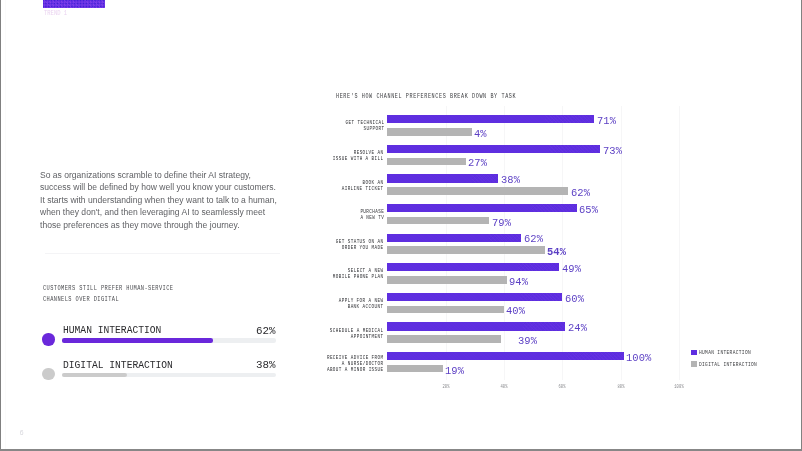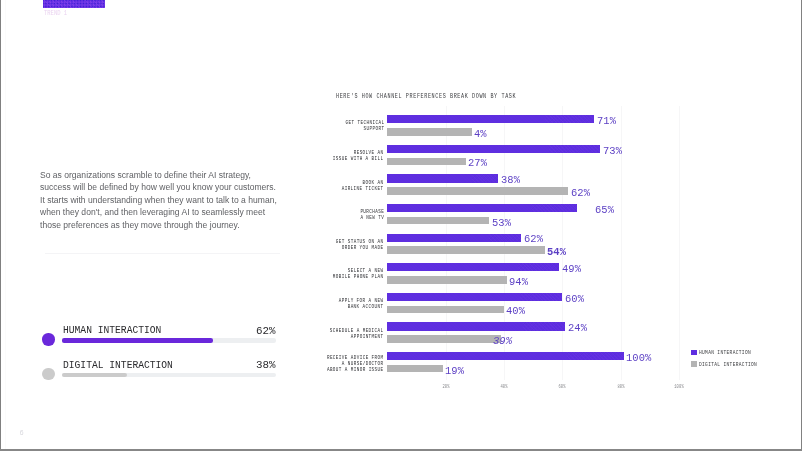--- a/index.html
+++ b/index.html
@@ -107,20 +107,24 @@
     <div id="lede">
         <div>So as organizations scramble to define their AI strategy,</div>
         <div>success will be defined by how well you know your customers.</div>
         <div>It starts with understanding when they want to talk to a human,</div>
         <div>when they don't, and then leveraging AI to seamlessly meet</div>
         <div>those preferences as they move through the journey.</div>
       </div>
 
     <div id="divider"></div>
 
+    <div id="kicker">
+      <div>CUSTOMERS STILL PREFER HUMAN-SERVICE</div>
+      <div>CHANNELS OVER DIGITAL</div>
+    </div>
 
     <div id="pref-bars">
         <div class="pref-row" style="top: 330.8px;">
           <div class="pref-dot" style="background:#6a28db"></div>
           <div class="pref-label">HUMAN INTERACTION</div>
           <div class="pref-pct">62%</div>
           <div class="pref-track">
             <div class="pref-fill" style="width:151px;background:#6a28db"></div>
           </div>
         </div>
@@ -182,23 +186,23 @@
         <div class="bar bar-d" style="left: 0px; top: 75.18px; width: 180.73px; height: 7.6px;"></div>
         <div class="val" style="left: 183.13px; top: 75.08px;">62%</div>
         <div class="cat" style="right: 295px; top: 97.22px;">
           <div>PURCHASE</div>
           <div>A NEW TV</div>
         </div>
         <div class="bar bar-h" style="left: 0px; top: 91.97px; width: 189.475px;">
           <div class="tex"></div>
           <div class="tex2"></div>
         </div>
-        <div class="val" style="left: 191.875px; top: 91.87px; margin-left: 16px;">65%</div>
+        <div class="val" style="left: 191.875px; top: 91.87px;">65%</div>
         <div class="bar bar-d" style="left: 0px; top: 104.77px; width: 102.025px; height: 7.6px;"></div>
-        <div class="val" style="left: 104.425px; top: 104.67px;">53%</div>
+        <div class="val" style="left: 104.425px; top: 104.67px;">79%</div>
         <div class="cat" style="right: 295px; top: 126.81px;">
           <div>GET STATUS ON AN</div>
           <div>ORDER YOU MADE</div>
         </div>
         <div class="bar bar-h" style="left: 0px; top: 121.56px; width: 134.09px;">
           <div class="tex"></div>
           <div class="tex2"></div>
         </div>
         <div class="val" style="left: 136.49px; top: 121.46px;">62%</div>
         <div class="bar bar-d" style="left: 0px; top: 134.36px; width: 157.41px; height: 7.6px;"></div>
@@ -228,21 +232,21 @@
         <div class="cat" style="right: 295px; top: 215.58px;">
           <div>SCHEDULE A MEDICAL</div>
           <div>APPOINTMENT</div>
         </div>
         <div class="bar bar-h" style="left: 0px; top: 210.33px; width: 177.815px;">
           <div class="tex"></div>
           <div class="tex2"></div>
         </div>
         <div class="val" style="left: 180.215px; top: 210.23px;">24%</div>
         <div class="bar bar-d" style="left: 0px; top: 223.13px; width: 113.685px; height: 7.6px;"></div>
-        <div class="val" style="left: 106px; top: 223.03px; font-style: italic;">39%</div>
+        <div class="val" style="left: 131px; top: 223.03px;">39%</div>
         <div class="cat" style="right: 295px; top: 243.445px;">
           <div>RECEIVE ADVICE FROM</div>
           <div>A NURSE/DOCTOR</div>
           <div>ABOUT A MINOR ISSUE</div>
         </div>
         <div class="bar bar-h" style="left: 0px; top: 239.92px; width: 236.115px;">
           <div class="tex"></div>
           <div class="tex2"></div>
         </div>
         <div class="val" style="left: 238.515px; top: 239.82px;">100%</div>

